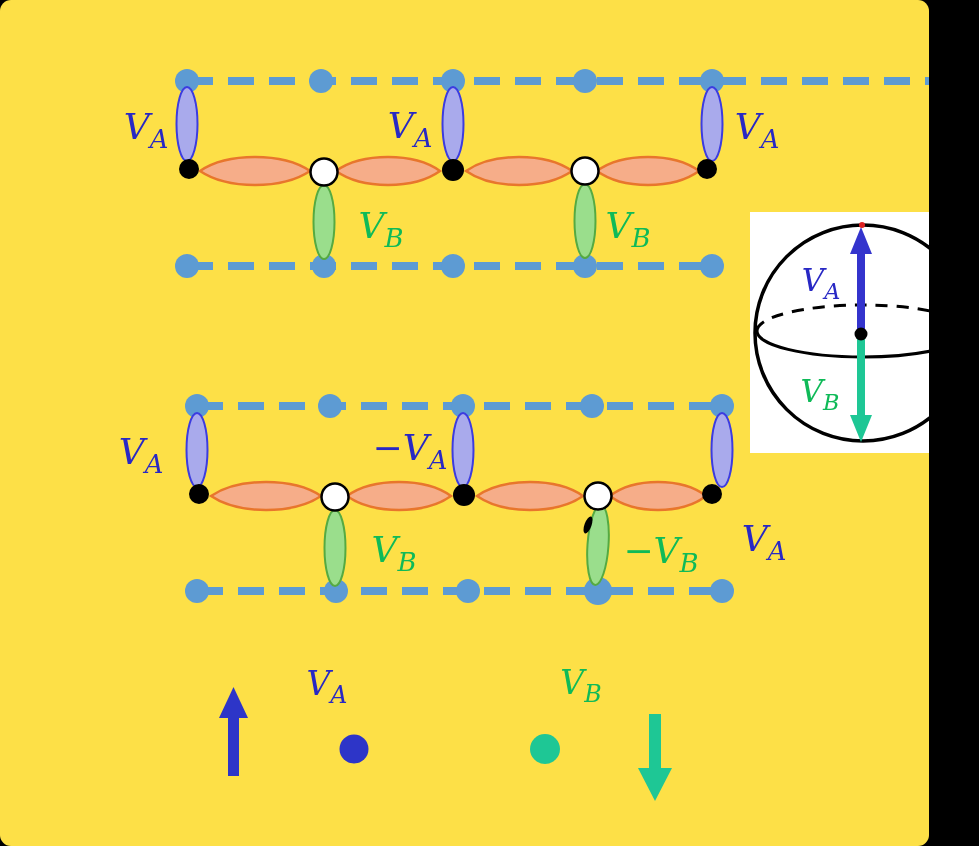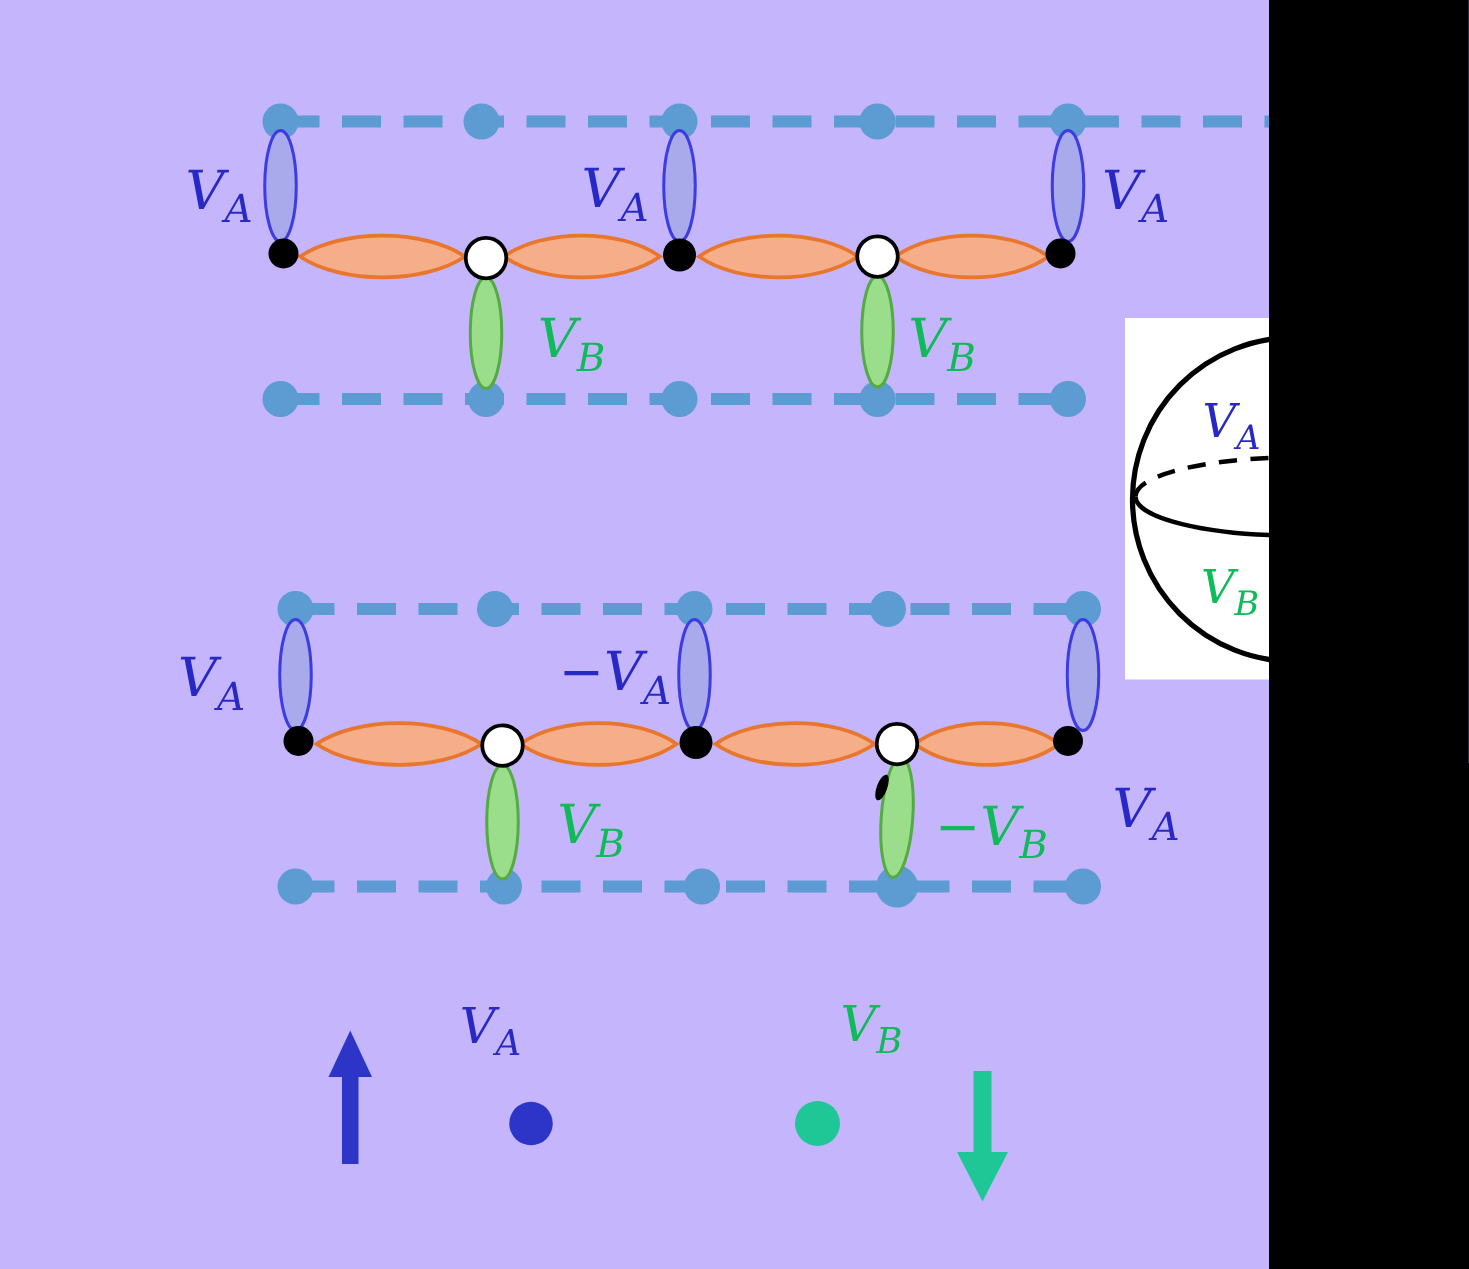--- a/index.html
+++ b/index.html
@@ -1,16 +1,16 @@
 <!DOCTYPE html>
 <html><head>
 <meta charset="utf-8">
 <style>
   html,body{margin:0;padding:0;background:#000;}
-  .canvas{position:relative;width:846px;height:846px;background:#c4b5fd;overflow:hidden;}
+  .canvas{position:relative;width:929px;height:846px;background:#fde047;overflow:hidden;border-radius:11px;}
   svg{display:block;}
   .lbl{font-family:"DejaVu Serif",serif;font-style:italic;font-size:36px;text-anchor:middle;}
   .lbl.sm{font-size:31px;}
   .lbl.md{font-size:33px;}
   .sub{font-size:72%;}
   .blue{fill:#2828c4;}
   .green{fill:#0fba58;}
   .dash{stroke:#5d9bd3;stroke-width:8;stroke-dasharray:26 15;fill:none;}
   .site{fill:#5d9bd3;stroke:none;}
   .pbond{fill:#a9aaec;stroke:#3c3ce0;stroke-width:2;}

